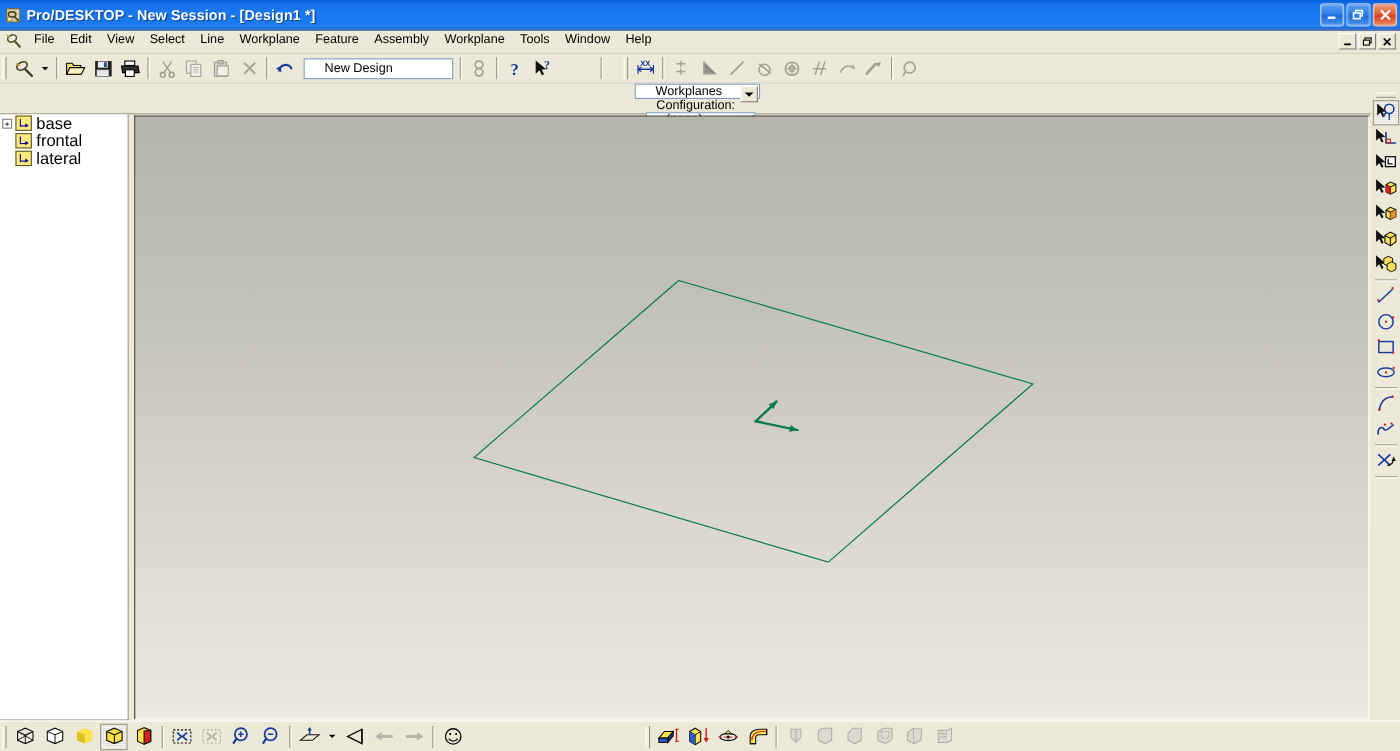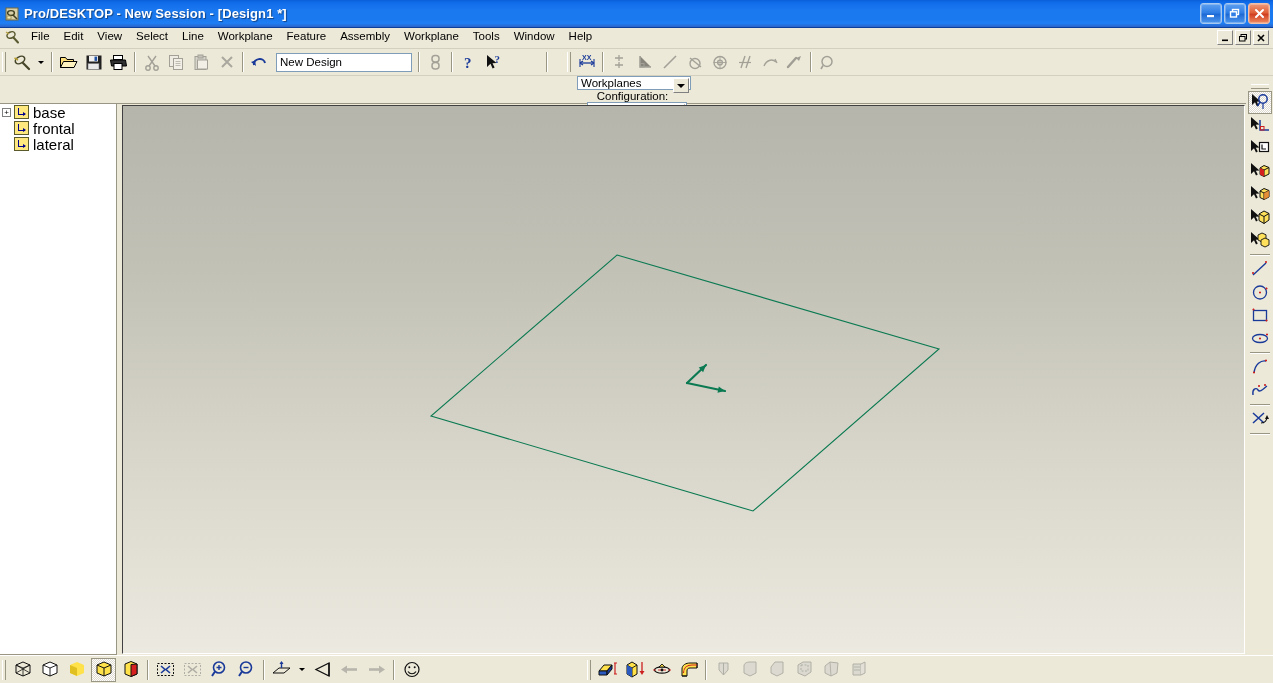--- a/index.html
+++ b/index.html
@@ -78,21 +78,21 @@
     position: relative;
   }
   .tb-sep { width: 2px; height: 20px; border-left: 1px solid #9a9684;
             border-right: 1px solid #ffffff; margin: 0 3px; }
   .grip { width: 4px; height: 20px; border-left: 1px solid #ffffff;
           border-right: 1px solid #9a9684; margin: 0 3px 0 2px; }
   .combo {
     height: 19px; background: #ffffff;
     border: 1px solid #7f9db9;
     display: flex; align-items: center; font-size: 11.5px; color: #000;
-    padding-left: 3px; position: relative;
+    padding-left: 18px; position: relative;
   }
   .combo .arrow-box {
     position: absolute; right: 1px; top: 1px; width: 16px; height: 15px;
     background: #ece9d8;
     border: 1px solid #ffffff; border-right-color: #808080; border-bottom-color: #808080;
     display: flex; align-items: center; justify-content: center;
   }
   .tri-down { width: 0; height: 0; border-left: 4px solid transparent;
               border-right: 4px solid transparent; border-top: 4px solid #000; }
   .tri-down-sm { width: 0; height: 0; border-left: 3px solid transparent;

